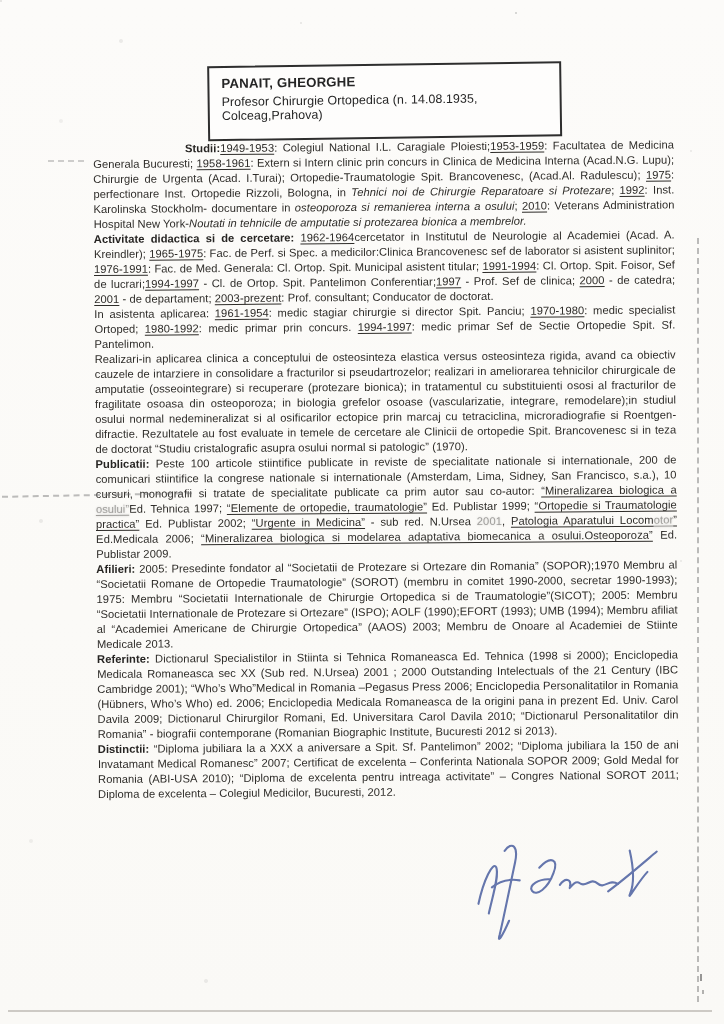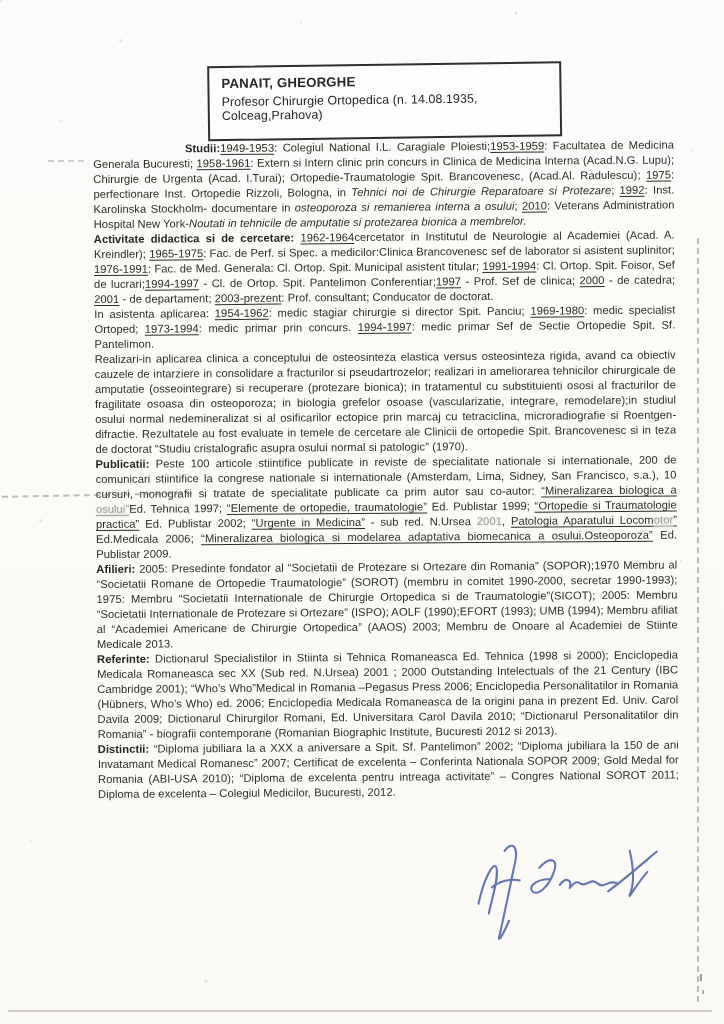--- a/index.html
+++ b/index.html
@@ -92,21 +92,21 @@
   <div class="content">
 
     <div class="header-box">
       <div class="header-name">PANAIT, GHEORGHE</div>
       <div class="header-sub">Profesor Chirurgie Ortopedica (n. 14.08.1935, Colceag,Prahova)</div>
     </div>
 
     <div class="body-text">
       <p class="indent"><span class="b">Studii:</span><span class="u">1949-1953</span><span>: Colegiul National I.L. Caragiale Ploiesti;</span><span class="u">1953-1959</span><span>: Facultatea de Medicina Generala Bucuresti; </span><span class="u">1958-1961</span><span>: Extern si Intern clinic prin concurs in Clinica de Medicina Interna (Acad.N.G. Lupu); Chirurgie de Urgenta (Acad. I.Turai); Ortopedie-Traumatologie Spit. Brancovenesc, (Acad.Al. Radulescu); </span><span class="u">1975</span><span>: perfectionare Inst.  Ortopedie Rizzoli, Bologna, in </span><span class="i">Tehnici noi de Chirurgie Reparatoare si Protezare</span><span>; </span><span class="u">1992</span><span>:  Inst. Karolinska Stockholm- documentare in </span><span class="i">osteoporoza si remanierea interna a osului</span><span>; </span><span class="u">2010</span><span>: Veterans Administration Hospital New York-</span><span class="i">Noutati in tehnicile de amputatie si protezarea bionica a membrelor.</span></p>
       <p><span class="b">Activitate didactica si de cercetare: </span><span class="u">1962-1964</span><span>cercetator in Institutul de Neurologie al Academiei (Acad. A. Kreindler); </span><span class="u">1965-1975</span><span>: Fac. de Perf. si Spec. a medicilor:Clinica Brancovenesc sef de laborator si asistent suplinitor; </span><span class="u">1976-1991</span><span>: Fac. de Med. Generala: Cl. Ortop. Spit. Municipal asistent titular; </span><span class="u">1991-1994</span><span>: Cl. Ortop. Spit. Foisor, Sef de lucrari;</span><span class="u">1994-1997</span><span> - Cl. de Ortop. Spit. Pantelimon Conferentiar;</span><span class="u">1997</span><span> - Prof. Sef de clinica; </span><span class="u">2000</span><span> - de catedra; </span><span class="u">2001</span><span> - de departament; </span><span class="u">2003-prezent</span><span>: Prof. consultant; Conducator de doctorat.</span></p>
-      <p><span>In asistenta aplicarea: </span><span class="u">1954-1962</span><span>: medic stagiar chirurgie si director Spit. Panciu; </span><span class="u">1969-1980</span><span>: medic specialist Ortoped; </span><span class="u">1973-1994</span><span>: medic primar prin concurs. </span><span class="u">1994-1997</span><span>: medic primar Sef de Sectie Ortopedie Spit. Sf. Pantelimon.</span></p>
+      <p><span>In asistenta aplicarea: </span><span class="u">1961-1954</span><span>: medic stagiar chirurgie si director Spit. Panciu; </span><span class="u">1970-1980</span><span>: medic specialist Ortoped; </span><span class="u">1980-1992</span><span>: medic primar prin concurs. </span><span class="u">1994-1997</span><span>: medic primar Sef de Sectie Ortopedie Spit. Sf. Pantelimon.</span></p>
       <p><span>Realizari-in aplicarea clinica a conceptului de osteosinteza elastica versus osteosinteza rigida, avand ca obiectiv cauzele de intarziere in consolidare a fracturilor si pseudartrozelor; realizari in ameliorarea tehnicilor chirurgicale de amputatie (osseointegrare) si recuperare (protezare bionica); in tratamentul cu substituienti ososi al fracturilor de fragilitate osoasa din osteoporoza; in biologia grefelor osoase (vascularizatie, integrare, remodelare);in studiul osului normal nedemineralizat si al osificarilor ectopice prin marcaj cu tetraciclina, microradiografie si Roentgen-difractie. Rezultatele au fost evaluate in temele de cercetare ale Clinicii de ortopedie Spit. Brancovenesc si in teza de doctorat “Studiu cristalografic asupra osului normal si patologic” (1970).</span></p>
       <p><span class="b">Publicatii:</span><span>  Peste 100 articole stiintifice publicate in reviste de specialitate nationale si internationale, 200 de comunicari stiintifice la congrese nationale si internationale (Amsterdam, Lima, Sidney, San Francisco, s.a.), 10 cursuri, monografii si tratate de specialitate publicate ca prim autor sau co-autor: </span><span class="u">“Mineralizarea biologica a </span><span class="u sm">osului”</span><span>Ed. Tehnica 1997; </span><span class="u">“Elemente de ortopedie, traumatologie”</span><span> Ed. Publistar 1999; </span><span class="u">“Ortopedie si Traumatologie practica”</span><span> Ed. Publistar 2002; </span><span class="u">“Urgente in Medicina”</span><span> - sub red. N.Ursea </span><span class="sm">2001</span><span>,  </span><span class="u">Patologia Aparatului Locom</span><span class="u sm">otor</span><span class="u">”</span><span> Ed.Medicala 2006; </span><span class="u">“Mineralizarea biologica si modelarea adaptativa biomecanica a osului.Osteoporoza”</span><span> Ed. Publistar 2009.</span></p>
       <p><span class="b">Afilieri:</span><span> 2005: Presedinte fondator al “Societatii de Protezare si Ortezare din Romania” (SOPOR);1970 Membru al “Societatii Romane de Ortopedie Traumatologie” (SOROT) (membru in comitet 1990-2000, secretar 1990-1993); 1975: Membru “Societatii Internationale de Chirurgie Ortopedica si de Traumatologie”(SICOT); 2005: Membru “Societatii Internationale de Protezare si Ortezare” (ISPO); AOLF (1990);EFORT (1993); UMB (1994); Membru afiliat al “Academiei Americane de Chirurgie Ortopedica” (AAOS) 2003; Membru de Onoare al Academiei de Stiinte Medicale 2013.</span></p>
       <p><span class="b">Referinte:</span><span> Dictionarul Specialistilor in Stiinta si Tehnica Romaneasca Ed. Tehnica (1998 si 2000); Enciclopedia Medicala Romaneasca sec XX (Sub red. N.Ursea) 2001 ; 2000 Outstanding Intelectuals of the 21 Century (IBC Cambridge 2001);  “Who’s Who”Medical in Romania –Pegasus Press 2006; Enciclopedia Personalitatilor in Romania (Hübners, Who’s Who) ed. 2006; Enciclopedia Medicala Romaneasca de la origini pana in prezent Ed. Univ. Carol Davila 2009; Dictionarul Chirurgilor Romani, Ed. Universitara Carol Davila 2010; “Dictionarul Personalitatilor din Romania” - biografii contemporane (Romanian Biographic Institute, Bucuresti 2012 si 2013).</span></p>
       <p><span class="b">Distinctii:</span><span> “Diploma jubiliara  la a XXX a aniversare a Spit. Sf. Pantelimon” 2002; “Diploma jubiliara la 150 de ani Invatamant Medical Romanesc” 2007; Certificat de excelenta – Conferinta Nationala SOPOR 2009; Gold Medal for Romania (ABI-USA 2010); “Diploma de excelenta pentru intreaga activitate” – Congres National SOROT 2011; Diploma de excelenta – Colegiul Medicilor, Bucuresti, 2012.</span></p>
     </div>
 
   </div>
 
   <svg class="signature" width="222" height="112" viewBox="0 0 222 112">

